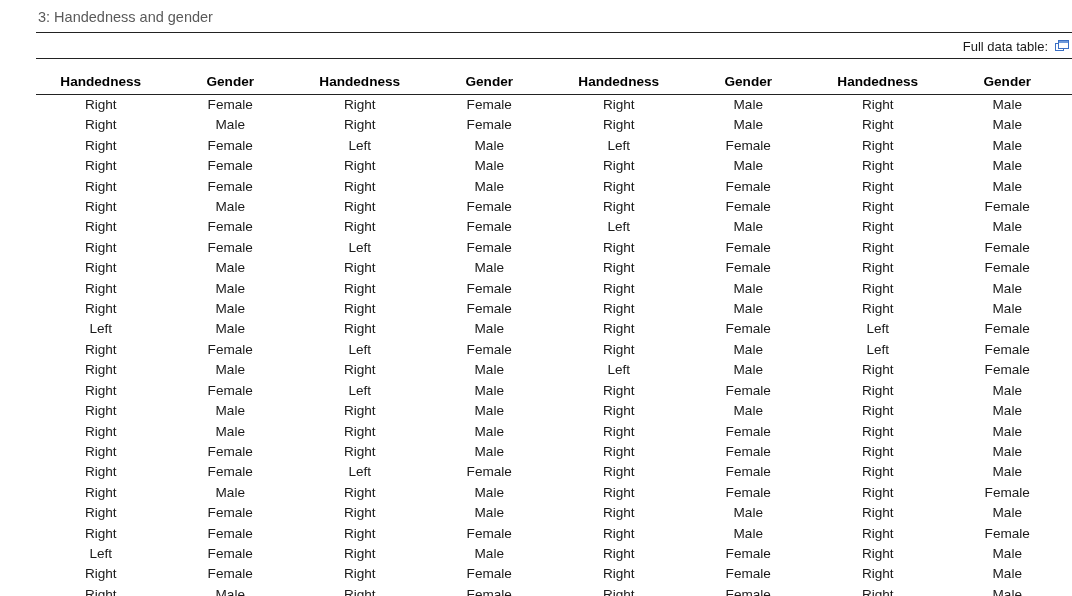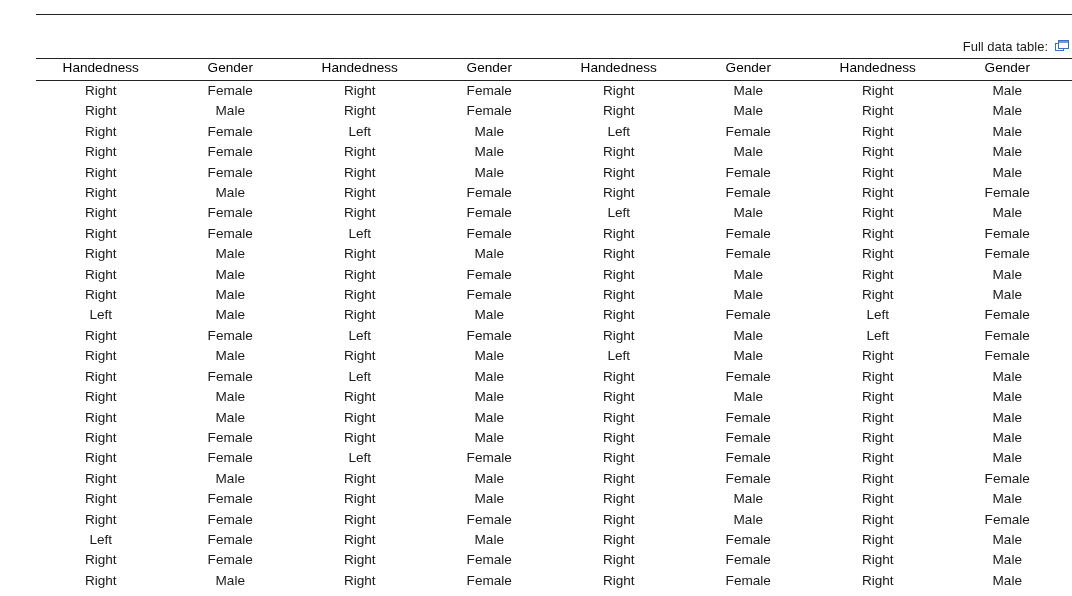--- a/index.html
+++ b/index.html
@@ -99,23 +99,23 @@
   .data-table {
     position: absolute;
     left: 36px;
     top: 58px;
     width: 1036px;
     border-collapse: collapse;
     table-layout: fixed;
   }
   .data-table th {
     font-size: 13.6px;
-    font-weight: normal;
+    font-weight: bold;
     text-align: center;
-    padding: 1px 0 4px 0;
+    padding: 15px 0 4px 0;
     border-top: 1.4px solid #222222;
     border-bottom: 1.4px solid #222222;
     color: #000000;
     line-height: 16px;
   }
   .data-table td {
     font-size: 13.6px;
     text-align: center;
     padding: 2px 0 2px 0;
     line-height: 16.4px;
@@ -127,20 +127,21 @@
   }
   
   .data-table col { width: 12.5%; }
 </style>
 </head>
 <body>
 
 <div class="page">
 
   <div class="title-block">
+    <div class="caption">3: Handedness and gender</div>
     <div class="title-rule"></div>
   </div>
 
   <div class="fulldata-row">
     <span class="fulldata-label">Full data table:</span>
     <span class="copy-icon">
       <span class="win-back"></span>
       <span class="win-front"></span>
       <span class="win-front-bar"></span>
     </span>

